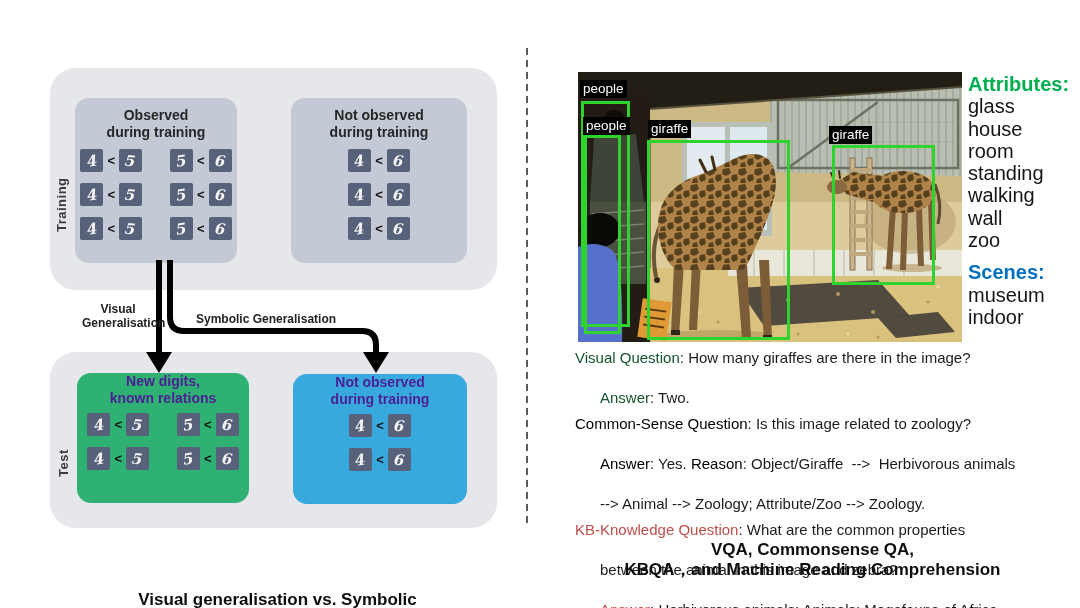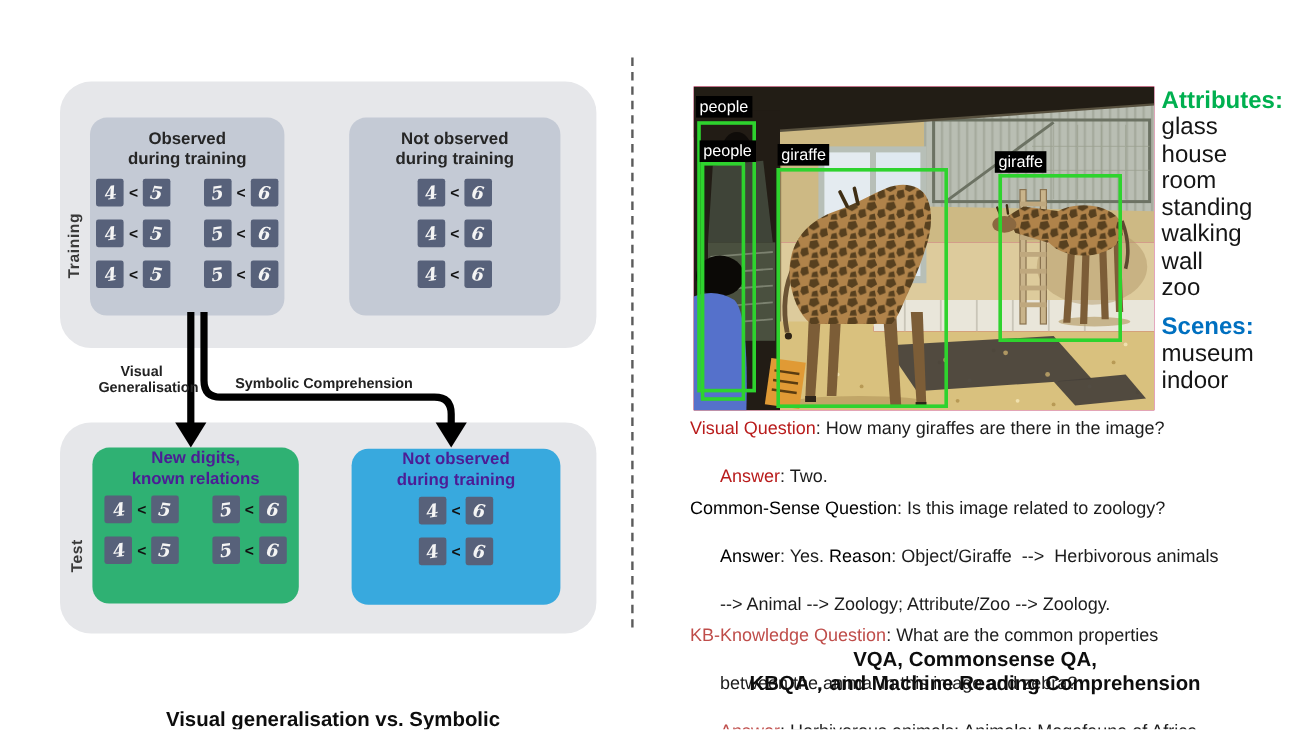--- a/index.html
+++ b/index.html
@@ -28,31 +28,31 @@
         align-items:center;justify-content:center;}
   .digit{font-family:"DejaVu Serif",serif;font-style:italic;font-weight:600;
          font-size:15px;color:#f4f4f4;display:inline-block;}
   .pair .tile:first-child .digit{transform:rotate(-8deg);}
   .pair .tile:last-child .digit{transform:rotate(6deg);}
   .lt{font-weight:bold;font-size:13px;color:#111;}
   .arrow-label{position:absolute;font-weight:bold;font-size:12px;color:#222;line-height:14px;}
   .caption{position:absolute;text-align:center;font-weight:bold;font-size:17px;line-height:21px;color:#0d0d0d;}
 
   
-  .photo{position:absolute;left:578px;top:72px;width:384px;height:270px;overflow:hidden;background:#be185d;}
+  .photo{position:absolute;left:578px;top:72px;width:384px;height:270px;overflow:hidden;background:#4c1d95;}
   .bbox{position:absolute;border:3px solid #2ed32e;box-sizing:border-box;}
   .bbox-label{position:absolute;background:#000;color:#fff;font-size:13.5px;line-height:18px;padding:0 3px;}
   .attrs{position:absolute;left:968px;top:73px;width:110px;font-size:20px;line-height:22.3px;color:#151515;}
   .attrs .head{font-weight:bold;}
   .head-green{color:#00b050;}
   .head-blue{color:#0070c0;}
   .scene-head{margin-top:10px;}
   .qa{position:absolute;left:575px;top:348px;width:504px;font-size:15px;line-height:20px;color:#1c1c1c;}
   .qa p{margin:0 0 6px 0;white-space:pre-wrap;}
-  .c-vq{color:#b91c1c;}
+  .c-vq{color:#14532d;}
   .c-cs{color:#000000;}
   .c-kb{color:#bf4d4a;}
 </style>
 </head>
 <body>
 
 <div class="canvas">
 
   <div class="outer-panel train-panel"></div>
   <div class="outer-panel test-panel"></div>
@@ -176,21 +176,21 @@
     <path d="M 159,260 L 159,353" stroke="#000" stroke-width="6" fill="none"></path>
     <polygon points="146,352 172,352 159,373" fill="#000"></polygon>
     <path d="M 170,260 L 170,317 Q 170,331 184,331 L 362,331 Q 376,331 376,345 L 376,353" stroke="#000" stroke-width="6" fill="none"></path>
     <polygon points="363,352 389,352 376,373" fill="#000"></polygon>
   </svg>
 
   <div class="arrow-label" style="left:82px;top:302px;width:72px;text-align:center;">
     <div>Visual</div>
     <div>Generalisation</div>
   </div>
-  <div class="arrow-label" style="left:196px;top:312px;">Symbolic Comprehension</div>
+  <div class="arrow-label" style="left:196px;top:312px;">Symbolic Generalisation</div>
 
   <div class="inner-box green-box">
     <div class="box-title">
       <div>New digits,</div>
       <div>known relations</div>
     </div>
     <div class="digit-rows">
       <div class="drow">
         <span class="pair">
           <span class="tile">

